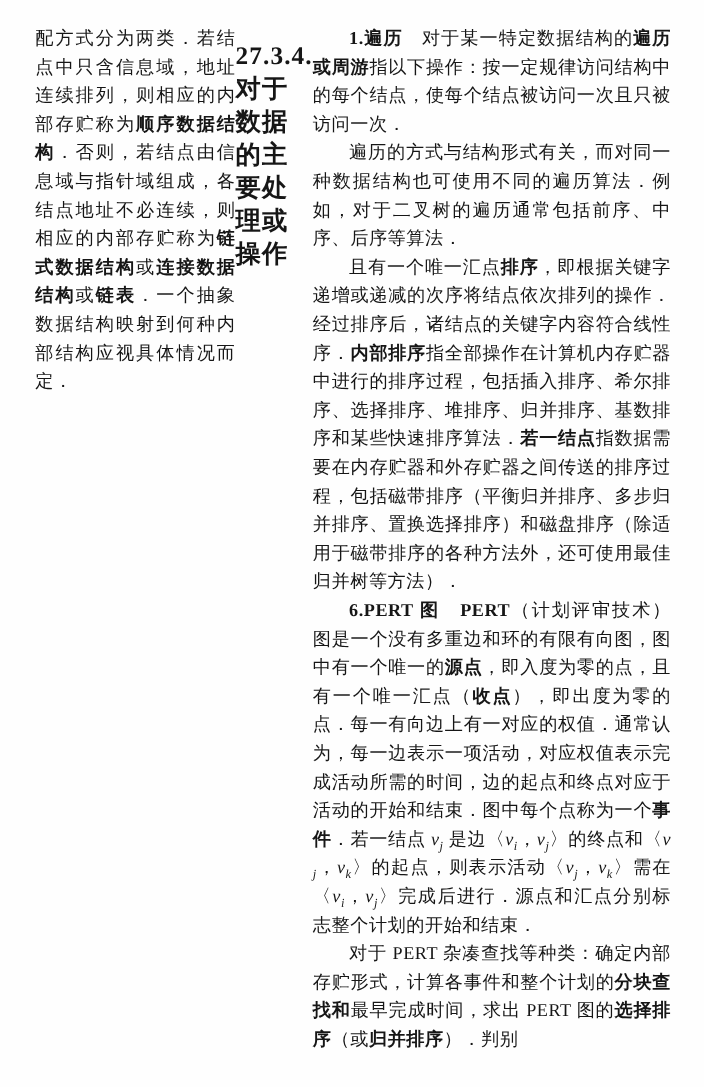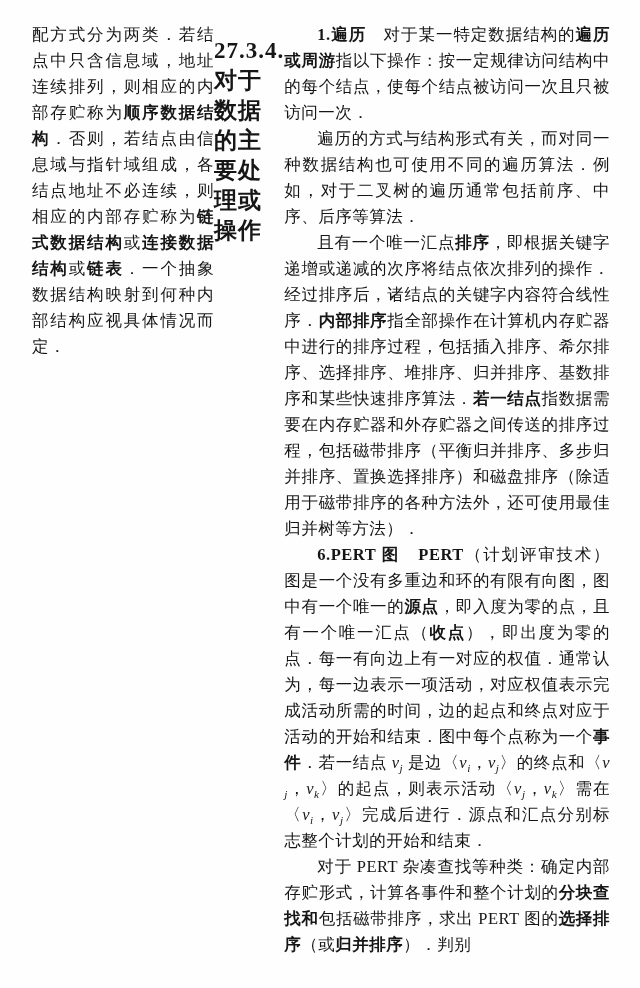--- a/index.html
+++ b/index.html
@@ -52,16 +52,16 @@
 <body>
 
 <div class="page">
   <p class="para"><span>配方式分为两类．若结点中只含信息域，地址连续排列，则相应的内部存贮称为</span><span class="bold">顺序数据结构</span><span>．否则，若结点由信息域与指针域组成，各结点地址不必连续，则相应的内部存贮称为</span><span class="bold">链式数据结构</span><span>或</span><span class="bold">连接数据结构</span><span>或</span><span class="bold">链表</span><span>．一个抽象数据结构映射到何种内部结构应视具体情况而定．</span></p>
   <h1 class="heading">27.3.4. 对于数据的主要处理或操作</h1>
   <div>
       <p class="para indent"><span class="bold">1.遍历</span><span>　对于某一特定数据结构的</span><span class="bold">遍历或周游</span><span>指以下操作：按一定规律访问结构中的每个结点，使每个结点被访问一次且只被访问一次．</span></p>
       <p class="para indent"><span>遍历的方式与结构形式有关，而对同一种数据结构也可使用不同的遍历算法．例如，对于二叉树的遍历通常包括前序、中序、后序等算法．</span></p>
       <p class="para indent"><span>且有一个唯一汇点</span><span class="bold">排序</span><span>，即根据关键字递增或递减的次序将结点依次排列的操作．经过排序后，诸结点的关键字内容符合线性序．</span><span class="bold">内部排序</span><span>指全部操作在计算机内存贮器中进行的排序过程，包括插入排序、希尔排序、选择排序、堆排序、归并排序、基数排序和某些快速排序算法．</span><span class="bold">若一结点</span><span>指数据需要在内存贮器和外存贮器之间传送的排序过程，包括磁带排序（平衡归并排序、多步归并排序、置换选择排序）和磁盘排序（除适用于磁带排序的各种方法外，还可使用最佳归并树等方法）．</span></p>
       <p class="para indent"><span class="bold">6.PERT 图</span><span>　</span><span class="bold">PERT</span><span>（计划评审技术）图是一个没有多重边和环的有限有向图，图中有一个唯一的</span><span class="bold">源点</span><span>，即入度为零的点，且有一个唯一汇点（</span><span class="bold">收点</span><span>），即出度为零的点．每一有向边上有一对应的权值．通常认为，每一边表示一项活动，对应权值表示完成活动所需的时间，边的起点和终点对应于活动的开始和结束．图中每个点称为一个</span><span class="bold">事件</span><span>．若一结点 </span><span class="italic">v</span><sub>j</sub><span> 是边〈</span><span class="italic">v</span><sub>i</sub><span>，</span><span class="italic">v</span><sub>j</sub><span>〉的终点和〈</span><span class="italic">v</span><sub>j</sub><span>，</span><span class="italic">v</span><sub>k</sub><span>〉的起点，则表示活动〈</span><span class="italic">v</span><sub>j</sub><span>，</span><span class="italic">v</span><sub>k</sub><span>〉需在〈</span><span class="italic">v</span><sub>i</sub><span>，</span><span class="italic">v</span><sub>j</sub><span>〉完成后进行．源点和汇点分别标志整个计划的开始和结束．</span></p>
-      <p class="para indent"><span>对于 PERT 杂凑查找等种类：确定内部存贮形式，计算各事件和整个计划的</span><span class="bold">分块查找和</span><span>包括磁带排序，求出 PERT 图的</span><span class="bold">选择排序</span><span>（或</span><span class="bold">归并排序</span><span>）．判别</span></p>
+      <p class="para indent"><span>对于 PERT 杂凑查找等种类：确定内部存贮形式，计算各事件和整个计划的</span><span class="bold">分块查找和</span><span>最早完成时间，求出 PERT 图的</span><span class="bold">选择排序</span><span>（或</span><span class="bold">归并排序</span><span>）．判别</span></p>
     </div>
 
 </div>
 
 </body></html>

